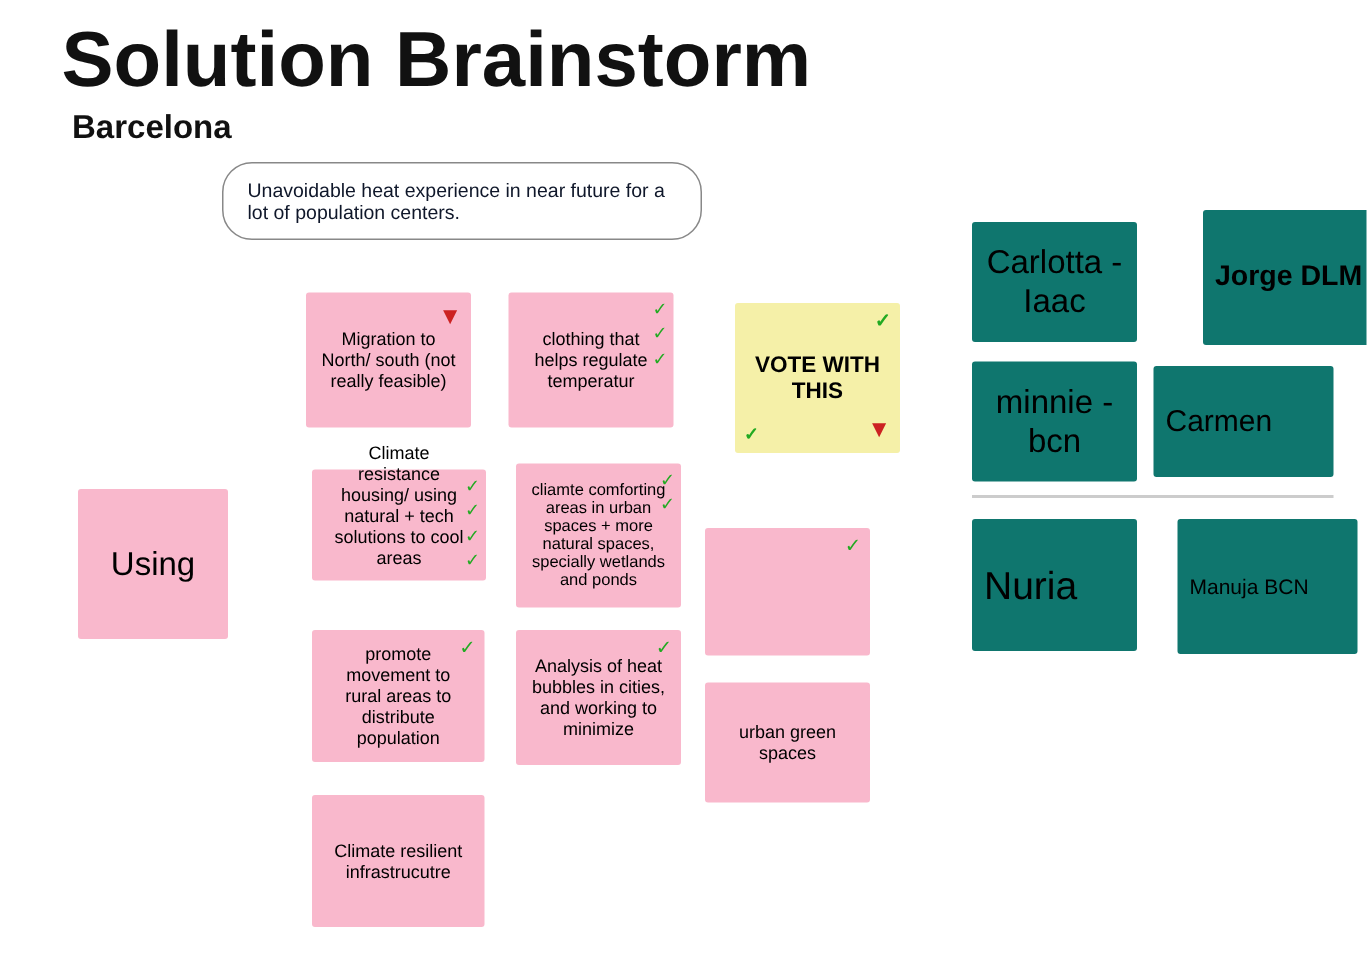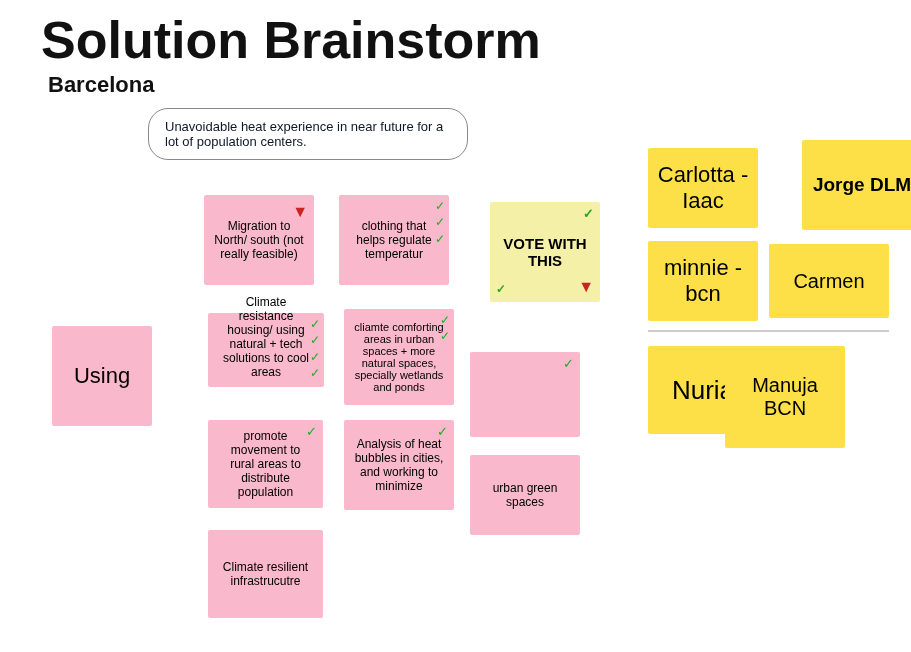--- a/index.html
+++ b/index.html
@@ -90,24 +90,23 @@
     }
 
     .arrow-down-red {
       color: #cc2222;
       font-size: 16px;
       position: absolute;
     }
 
     .name-tile {
       position: absolute;
-      background: #fde047;
+      background: #0f766e;
       display: flex;
       align-items: center;
-      justify-content: center;
       border-radius: 2px;
       font-size: 22px;
       font-weight: 400;
       text-align: center;
       padding: 8px;
     }
 
     .using-tile {
       position: absolute;
       background: #f9b8cc;
@@ -209,15 +208,15 @@
 <div class="name-tile" style="left:769px; top:244px; width:120px; height:74px; font-size:20px;">
   <span>Carmen</span>
 </div>
 
 <div style="position:absolute; left:648px; top:330px; width:241px; height:2px; background:#ccc;"></div>
 
 <div class="name-tile" style="left:648px; top:346px; width:110px; height:88px; font-size:26px; font-weight:400;">
   <span>Nuria</span>
 </div>
 
-<div class="name-tile" style="left:725px; top:346px; width:120px; height:102px; font-size:20px; font-weight:400;">
+<div class="name-tile" style="left:785px; top:346px; width:120px; height:90px; font-size:14px; font-weight:400;">
   <span>Manuja BCN</span>
 </div>
 
 </body></html>

